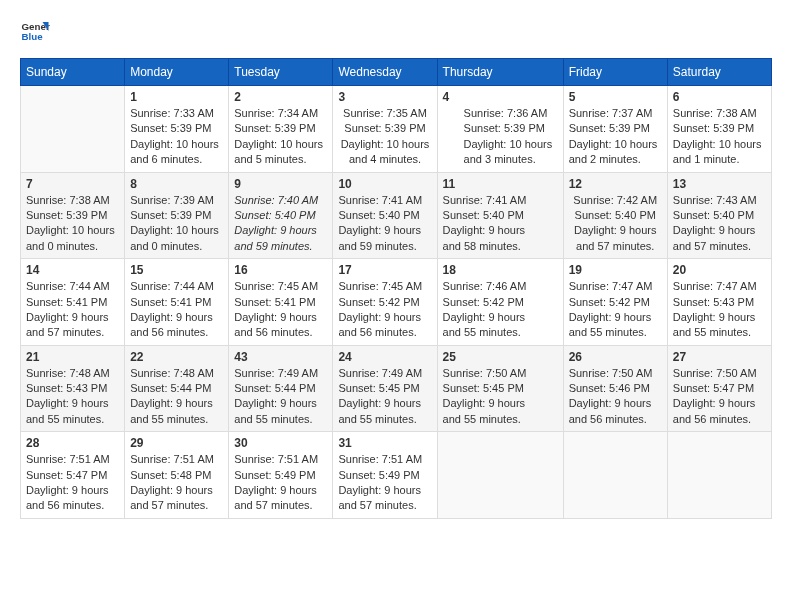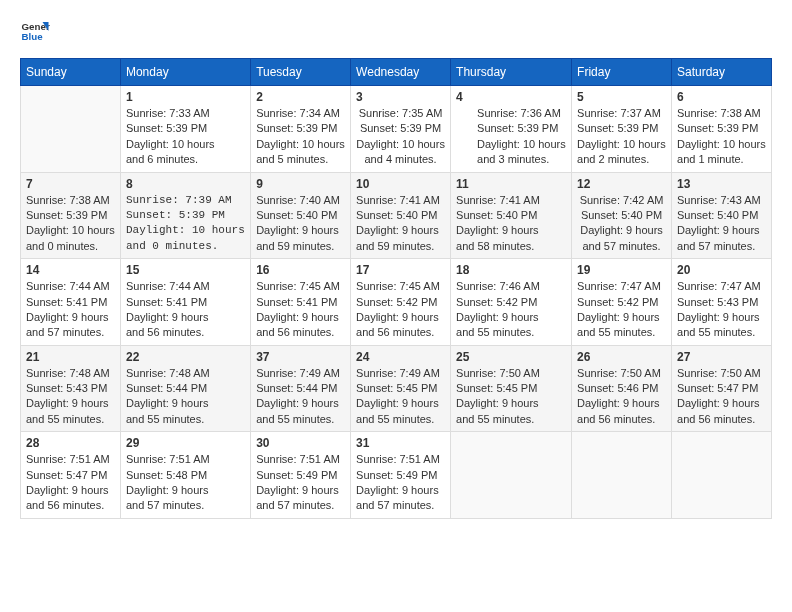--- a/index.html
+++ b/index.html
@@ -169,28 +169,28 @@
         <tr>
           <td>
             <span class="day-num">7</span>
             <div class="day-info" style="white-space: pre-line;">Sunrise: 7:38 AM
 Sunset: 5:39 PM
 Daylight: 10 hours
 and 0 minutes.</div>
           </td>
           <td>
             <span class="day-num">8</span>
-            <div class="day-info" style="white-space: pre-line; font-family: Liberation Mono, monospace;">Sunrise: 7:39 AM
+            <div class="day-info" style="white-space: pre-line;">Sunrise: 7:39 AM
 Sunset: 5:39 PM
 Daylight: 10 hours
 and 0 minutes.</div>
           </td>
           <td>
             <span class="day-num">9</span>
-            <div class="day-info" style="white-space: pre-line;">Sunrise: 7:40 AM
+            <div class="day-info" style="white-space: pre-line; font-style: italic;">Sunrise: 7:40 AM
 Sunset: 5:40 PM
 Daylight: 9 hours
 and 59 minutes.</div>
           </td>
           <td>
             <span class="day-num">10</span>
             <div class="day-info" style="white-space: pre-line;">Sunrise: 7:41 AM
 Sunset: 5:40 PM
 Daylight: 9 hours
 and 59 minutes.</div>
@@ -277,21 +277,21 @@
 and 55 minutes.</div>
           </td>
           <td>
             <span class="day-num">22</span>
             <div class="day-info" style="white-space: pre-line;">Sunrise: 7:48 AM
 Sunset: 5:44 PM
 Daylight: 9 hours
 and 55 minutes.</div>
           </td>
           <td>
-            <span class="day-num">37</span>
+            <span class="day-num">43</span>
             <div class="day-info" style="white-space: pre-line;">Sunrise: 7:49 AM
 Sunset: 5:44 PM
 Daylight: 9 hours
 and 55 minutes.</div>
           </td>
           <td>
             <span class="day-num">24</span>
             <div class="day-info" style="white-space: pre-line;">Sunrise: 7:49 AM
 Sunset: 5:45 PM
 Daylight: 9 hours

